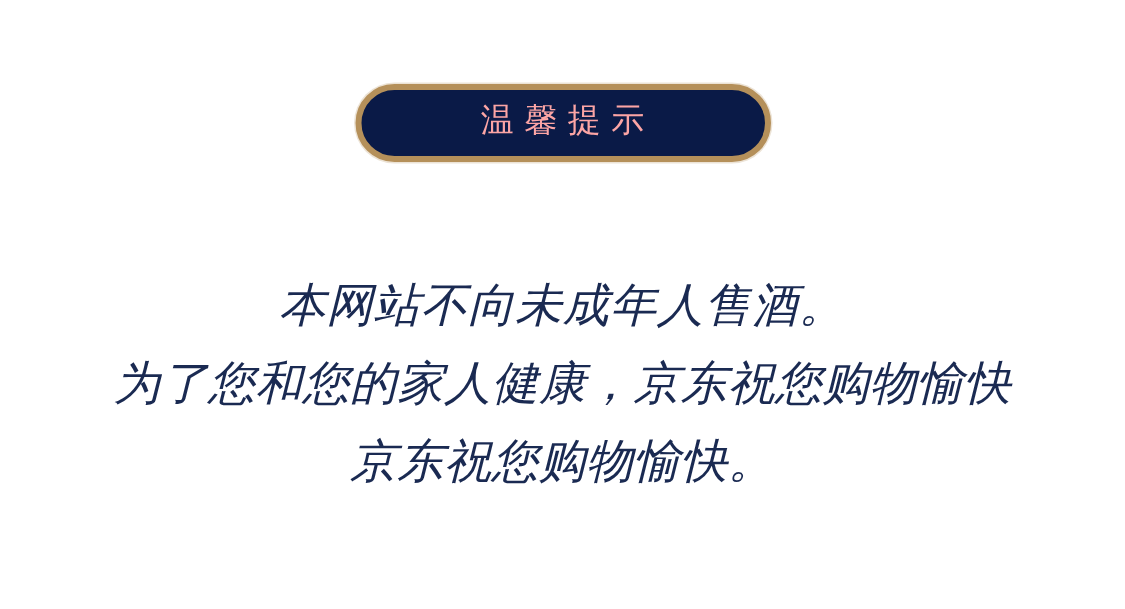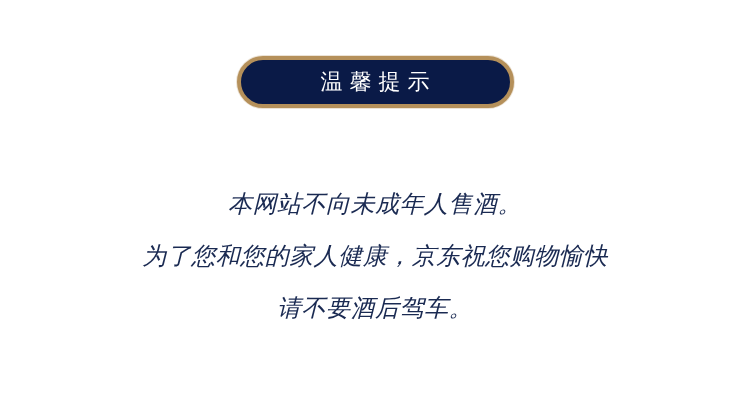--- a/index.html
+++ b/index.html
@@ -42,44 +42,44 @@
     height: 52px;
     border-radius: 26px;
     background: #0a1a47;
     border: 4px solid #b5905a;
     display: flex;
     align-items: center;
     justify-content: center;
     box-shadow: 0 0 0 1px rgba(181,144,90,0.25);
   }
   .badge-label {
-    color: #ffffff;
+    color: #fca5a5;
     font-size: 22px;
     line-height: 1;
     font-weight: 400;
     letter-spacing: 7px;
     text-indent: 7px;
     white-space: nowrap;
-    font-family: Liberation Sans, sans-serif;
+    font-family: Liberation Mono, monospace;
   }
 
   
   .message-block {
     position: absolute;
     left: 0;
     top: 178px;
     width: 750px;
     display: flex;
     flex-direction: column;
     align-items: center;
   }
   .message-line {
     color: #1a2a52;
     font-style: italic;
-    font-size: 24px;
+    font-size: 31px;
     line-height: 52px;
     height: 52px;
     letter-spacing: 0.5px;
     white-space: nowrap;
     text-align: center;
     font-family: "Liberation Sans", "DejaVu Sans", sans-serif;
   }
 </style>
 </head>
 <body>
@@ -88,16 +88,16 @@
 
   <div class="badge-wrap">
     <div class="badge">
       <span class="badge-label">温馨提示</span>
     </div>
   </div>
 
   <div class="message-block">
     <div class="message-line">本网站不向未成年人售酒。</div>
     <div class="message-line">为了您和您的家人健康，京东祝您购物愉快</div>
-    <div class="message-line">请不要酒后驾车。</div>
+    <div class="message-line">京东祝您购物愉快。</div>
   </div>
 
 </div>
 
 </body></html>

